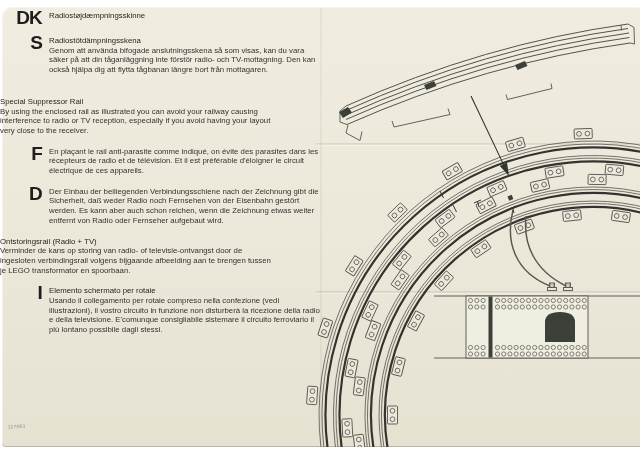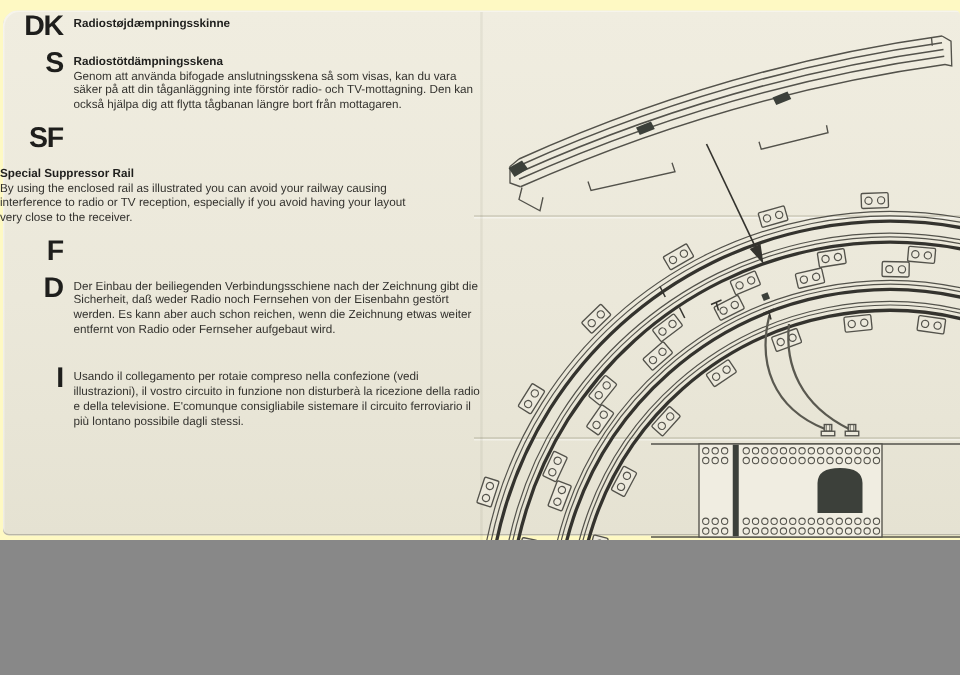--- a/index.html
+++ b/index.html
@@ -1,27 +1,27 @@
 <!DOCTYPE html>
 <html><head>
 <meta charset="utf-8">
 <style>
   html,body{margin:0;padding:0;background:#888;}
-  #screen{position:relative;width:640px;height:360px;overflow:hidden;
-          background:#fef9c3;font-family:"Liberation Sans",sans-serif;}
+  #screen{position:relative;width:640px;height:450px;overflow:hidden;
+          background:#ffffff;font-family:"Liberation Sans",sans-serif;}
   #paper{position:absolute;left:2px;top:7px;right:0;bottom:3px;
          background:linear-gradient(180deg,#f0edE0 0%,#ebe8da 55%,#e5e2d2 100%);
          border-radius:10px 3px 0 4px;
          box-shadow:inset 0 -1px 0 #b9b6a8, inset 1px 1px 0 rgba(255,255,255,.4);}
   #textcol{position:absolute;left:0;top:11px;width:320px;}
   .section{display:flex;margin-bottom:11px;}
   .code{width:42px;text-align:right;padding-right:7px;flex:0 0 auto;
         font-weight:bold;font-size:19px;line-height:14px;letter-spacing:-0.8px;color:#1e1e1c;}
   .texts{width:272px;color:#33322e;}
-  .title{font-weight:bold;font-size:7.8px;line-height:9.7px;color:#1f1f1d;}
+  .title{font-weight:normal;font-size:7.8px;line-height:9.7px;color:#1f1f1d;}
   .body{font-size:7.8px;line-height:9.7px;}
   #footer-code{position:absolute;left:8px;top:424px;font-size:4.6px;color:#8a877c;
                transform:rotate(-3deg);letter-spacing:.4px;}
   #diagram-svg{position:absolute;left:0;top:0;pointer-events:none;}
 </style>
 </head>
 <body>
 
 <div id="screen">
   <div id="paper"></div>
@@ -34,48 +34,51 @@
         </div>
     </div>
     <div class="section">
       <div class="code">S</div>
       <div class="texts">
           <div class="title">Radiostötdämpningsskena</div>
       <div class="body">Genom att använda bifogade anslutningsskena så som visas, kan du vara säker på att din tåganläggning inte förstör radio- och TV-mottagning. Den kan också hjälpa dig att flytta tågbanan längre bort från mottagaren.</div>
         </div>
     </div>
     <div class="section">
-      <div class="code">SF</div>
       <div class="texts">
         </div>
     </div>
     <div class="section">
       <div class="texts">
           <div class="title">Special Suppressor Rail</div>
       <div class="body">By using the enclosed rail as illustrated you can avoid your railway causing interference to radio or TV reception, especially if you avoid having your layout very close to the receiver.</div>
         </div>
     </div>
     <div class="section">
       <div class="code">F</div>
       <div class="texts">
+      <div class="body">En plaçant le rail anti-parasite comme indiqué, on évite des parasites dans les récepteurs de radio et de télévision. Et il est préférable d'éloigner le circuit électrique de ces appareils.</div>
         </div>
     </div>
     <div class="section">
       <div class="code">D</div>
       <div class="texts">
       <div class="body">Der Einbau der beiliegenden Verbindungsschiene nach der Zeichnung gibt die Sicherheit, daß weder Radio noch Fernsehen von der Eisenbahn gestört werden. Es kann aber auch schon reichen, wenn die Zeichnung etwas weiter entfernt von Radio oder Fernseher aufgebaut wird.</div>
         </div>
     </div>
     <div class="section">
       <div class="texts">
+          <div class="title">Ontstoringsrail (Radio + TV)</div>
+      <div class="body">Verminder de kans op storing van radio- of televisie-ontvangst door de ingesloten verbindingsrail volgens bijgaande afbeelding aan te brengen tussen je LEGO transformator en spoorbaan.</div>
         </div>
     </div>
     <div class="section">
       <div class="code">I</div>
       <div class="texts">
+          <div class="title">Elemento schermato per rotaie</div>
       <div class="body">Usando il collegamento per rotaie compreso nella confezione (vedi illustrazioni), il vostro circuito in funzione non disturberà la ricezione della radio e della televisione. E'comunque consigliabile sistemare il circuito ferroviario il più lontano possibile dagli stessi.</div>
         </div>
     </div>
   </div>
 
   <svg id="diagram-svg" width="640" height="450" viewBox="0 0 640 450">
       <defs>
         <clipPath id="pg">
           <rect x="2" y="7" width="638" height="440" rx="6"></rect>
         </clipPath>

